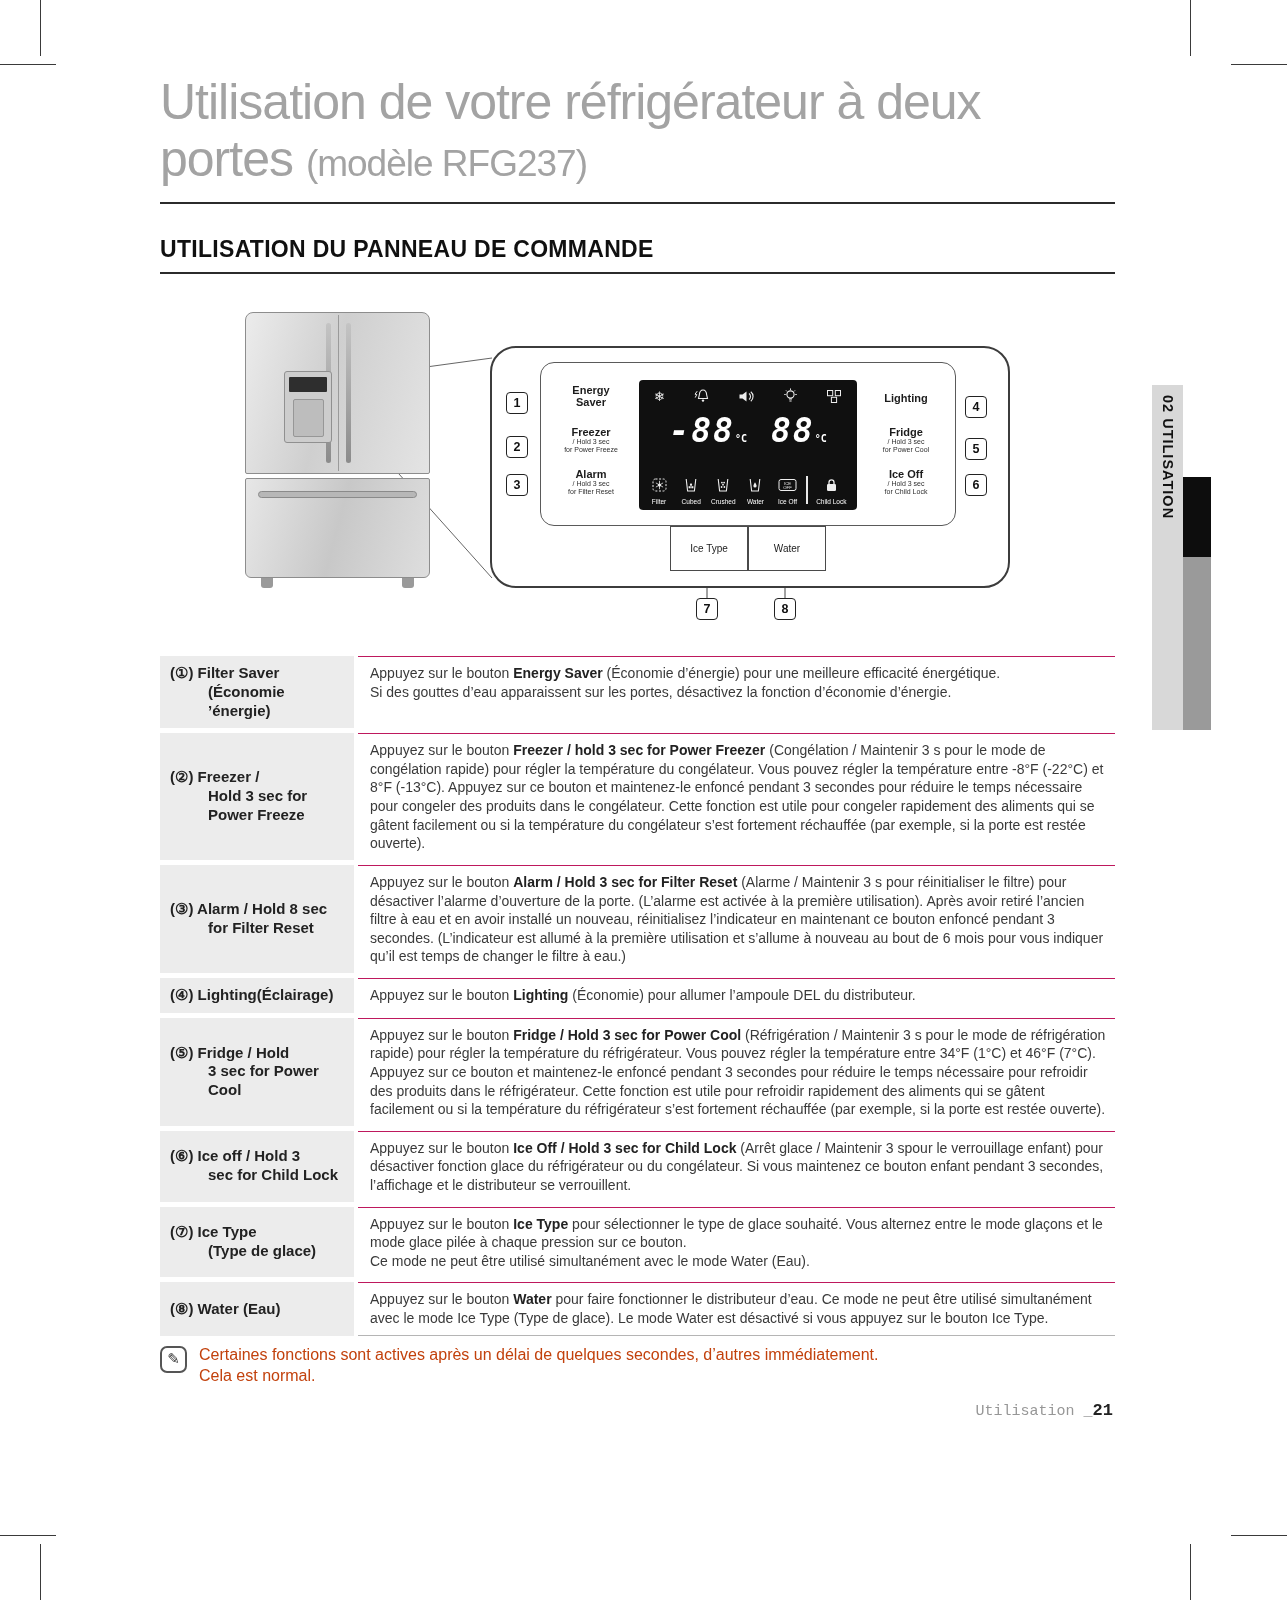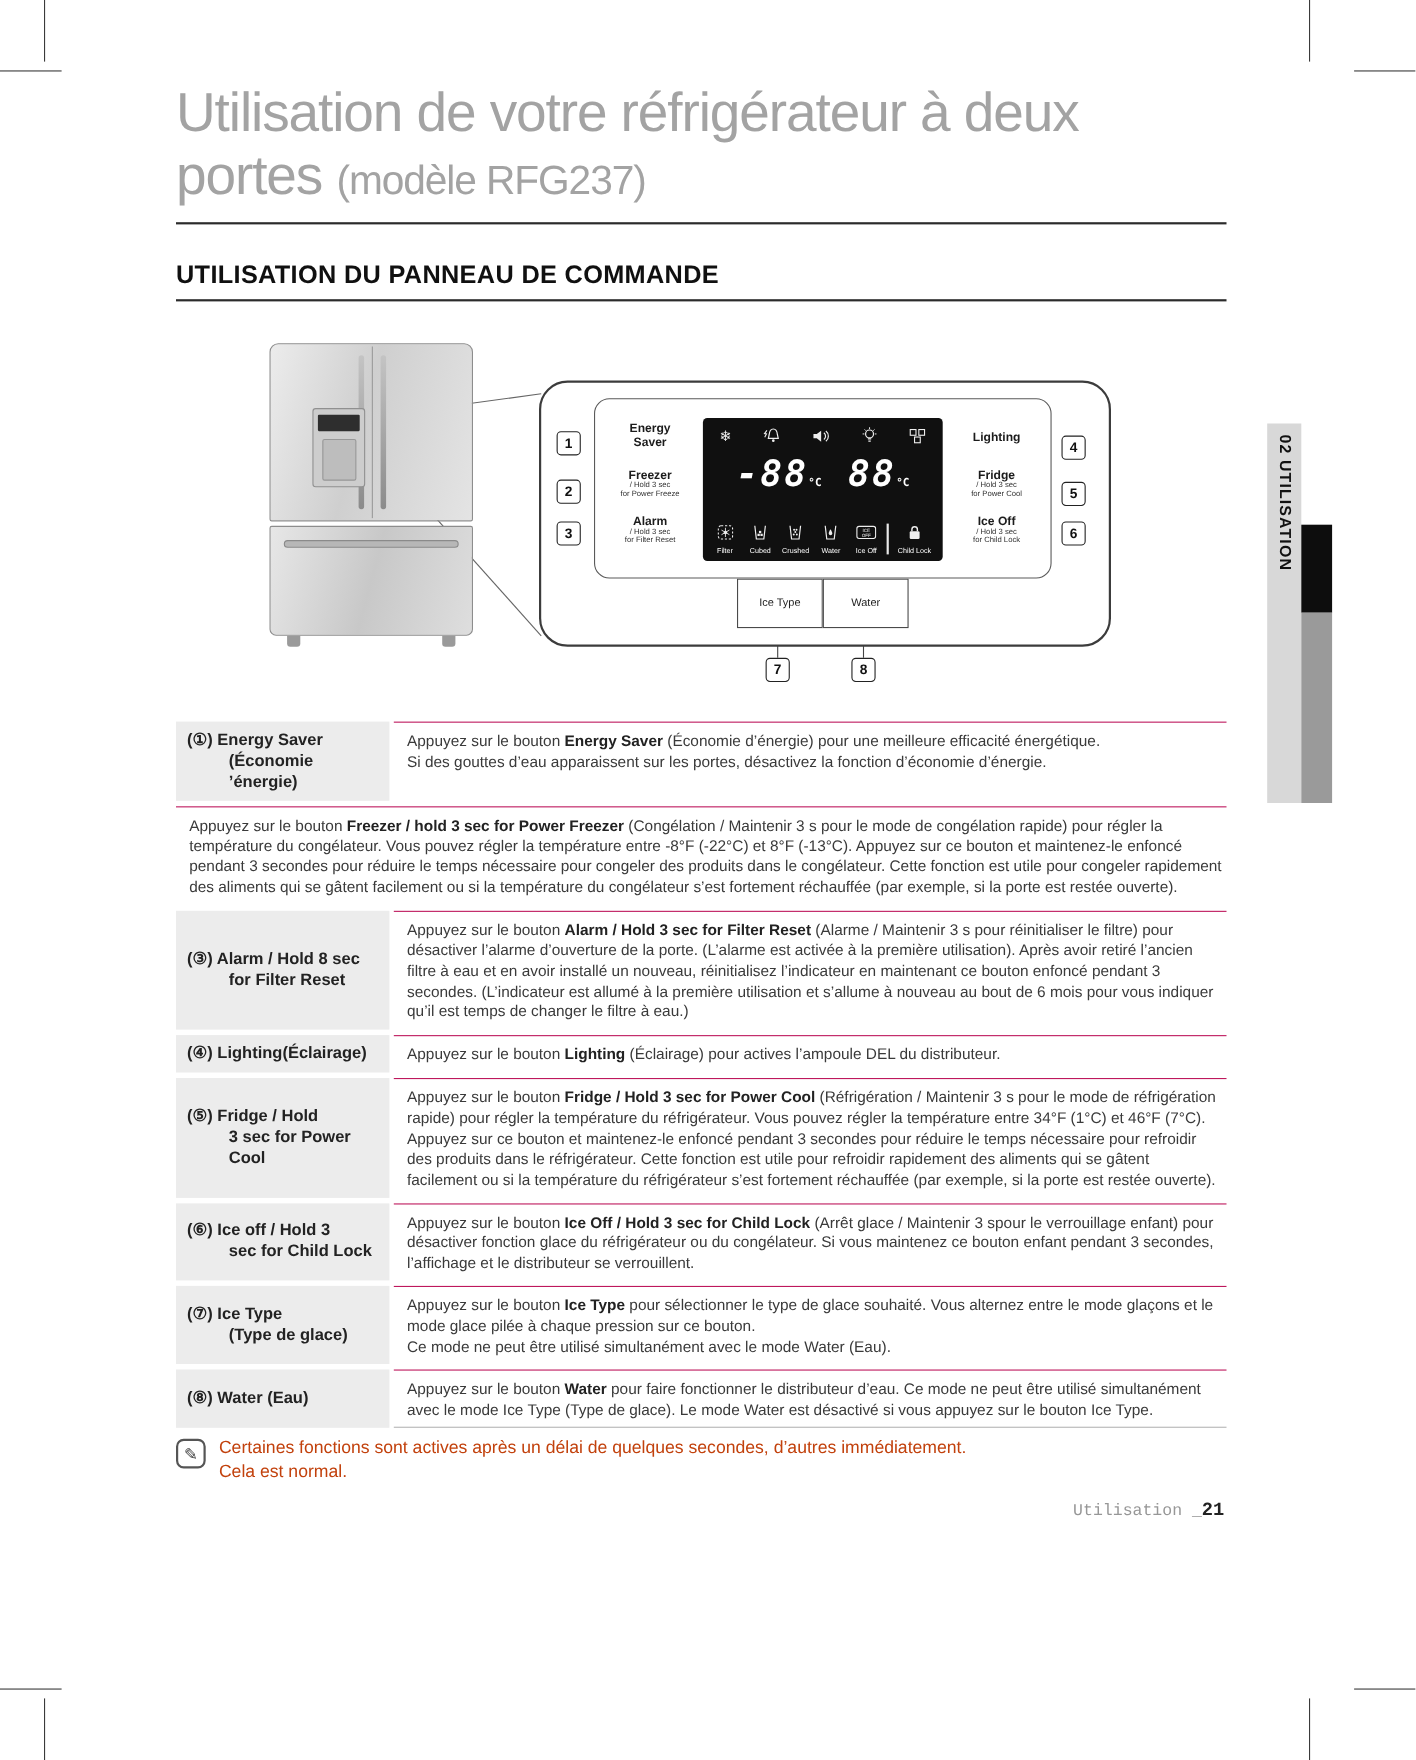--- a/index.html
+++ b/index.html
@@ -289,48 +289,53 @@
       </div>
 
       <div class="callout c7">7</div>
       <div class="callout c8">8</div>
     </div>
 
     <div class="rtable">
 
       <div class="trow">
         <div class="tlabel">
-          <div class="lline">(①) Energy Saver</div>
+          <div class="lline">(①) Filter Saver</div>
           <div class="lline cont">(Économie ’énergie)</div>
           <div class="lline cont"></div>
         </div>
         <div class="tdesc"><span>Appuyez sur le bouton </span><span class="b">Energy Saver</span><span> (Économie d’énergie) pour une meilleure efficacité énergétique.
 Si des gouttes d’eau apparaissent sur les portes, désactivez la fonction d’économie d’énergie.</span></div>
       </div>
 
       <div class="trow">
+        <div class="tlabel">
+          <div class="lline">(②) Freezer /</div>
+          <div class="lline cont">Hold 3 sec for</div>
+          <div class="lline cont">Power Freeze</div>
+        </div>
         <div class="tdesc"><span>Appuyez sur le bouton </span><span class="b">Freezer / hold 3 sec for Power Freezer</span><span> (Congélation / Maintenir 3 s pour le mode de congélation rapide) pour régler la température du congélateur. Vous pouvez régler la température entre -8°F (-22°C) et 8°F (-13°C). Appuyez sur ce bouton et maintenez-le enfoncé pendant 3 secondes pour réduire le temps nécessaire pour congeler des produits dans le congélateur. Cette fonction est utile pour congeler rapidement des aliments qui se gâtent facilement ou si la température du congélateur s’est fortement réchauffée (par exemple, si la porte est restée ouverte).</span></div>
       </div>
 
       <div class="trow">
         <div class="tlabel">
           <div class="lline">(③) Alarm / Hold 8 sec</div>
           <div class="lline cont">for Filter Reset</div>
           <div class="lline cont"></div>
         </div>
         <div class="tdesc"><span>Appuyez sur le bouton </span><span class="b">Alarm / Hold 3 sec for Filter Reset</span><span> (Alarme / Maintenir 3 s pour réinitialiser le filtre) pour désactiver l’alarme d’ouverture de la porte. (L’alarme est activée à la première utilisation). Après avoir retiré l’ancien filtre à eau et en avoir installé un nouveau, réinitialisez l’indicateur en maintenant ce bouton enfoncé pendant 3 secondes. (L’indicateur est allumé à la première utilisation et s’allume à nouveau au bout de 6 mois pour vous indiquer qu’il est temps de changer le filtre à eau.)</span></div>
       </div>
 
       <div class="trow">
         <div class="tlabel">
           <div class="lline">(④) Lighting(Éclairage)</div>
           <div class="lline cont"></div>
           <div class="lline cont"></div>
         </div>
-        <div class="tdesc"><span>Appuyez sur le bouton </span><span class="b">Lighting</span><span> (Éclairage) pour actives l’ampoule DEL du distributeur.</span></div>
+        <div class="tdesc"><span>Appuyez sur le bouton </span><span class="b">Lighting</span><span> (Économie) pour allumer l’ampoule DEL du distributeur.</span></div>
       </div>
 
       <div class="trow">
         <div class="tlabel">
           <div class="lline">(⑤) Fridge / Hold</div>
           <div class="lline cont">3 sec for Power</div>
           <div class="lline cont">Cool</div>
         </div>
         <div class="tdesc"><span>Appuyez sur le bouton </span><span class="b">Fridge / Hold 3 sec for Power Cool</span><span> (Réfrigération / Maintenir 3 s pour le mode de réfrigération rapide) pour régler la température du réfrigérateur. Vous pouvez régler la température entre 34°F (1°C) et 46°F (7°C).
 Appuyez sur ce bouton et maintenez-le enfoncé pendant 3 secondes pour réduire le temps nécessaire pour refroidir des produits dans le réfrigérateur. Cette fonction est utile pour refroidir rapidement des aliments qui se gâtent facilement ou si la température du réfrigérateur s’est fortement réchauffée (par exemple, si la porte est restée ouverte).</span></div>

